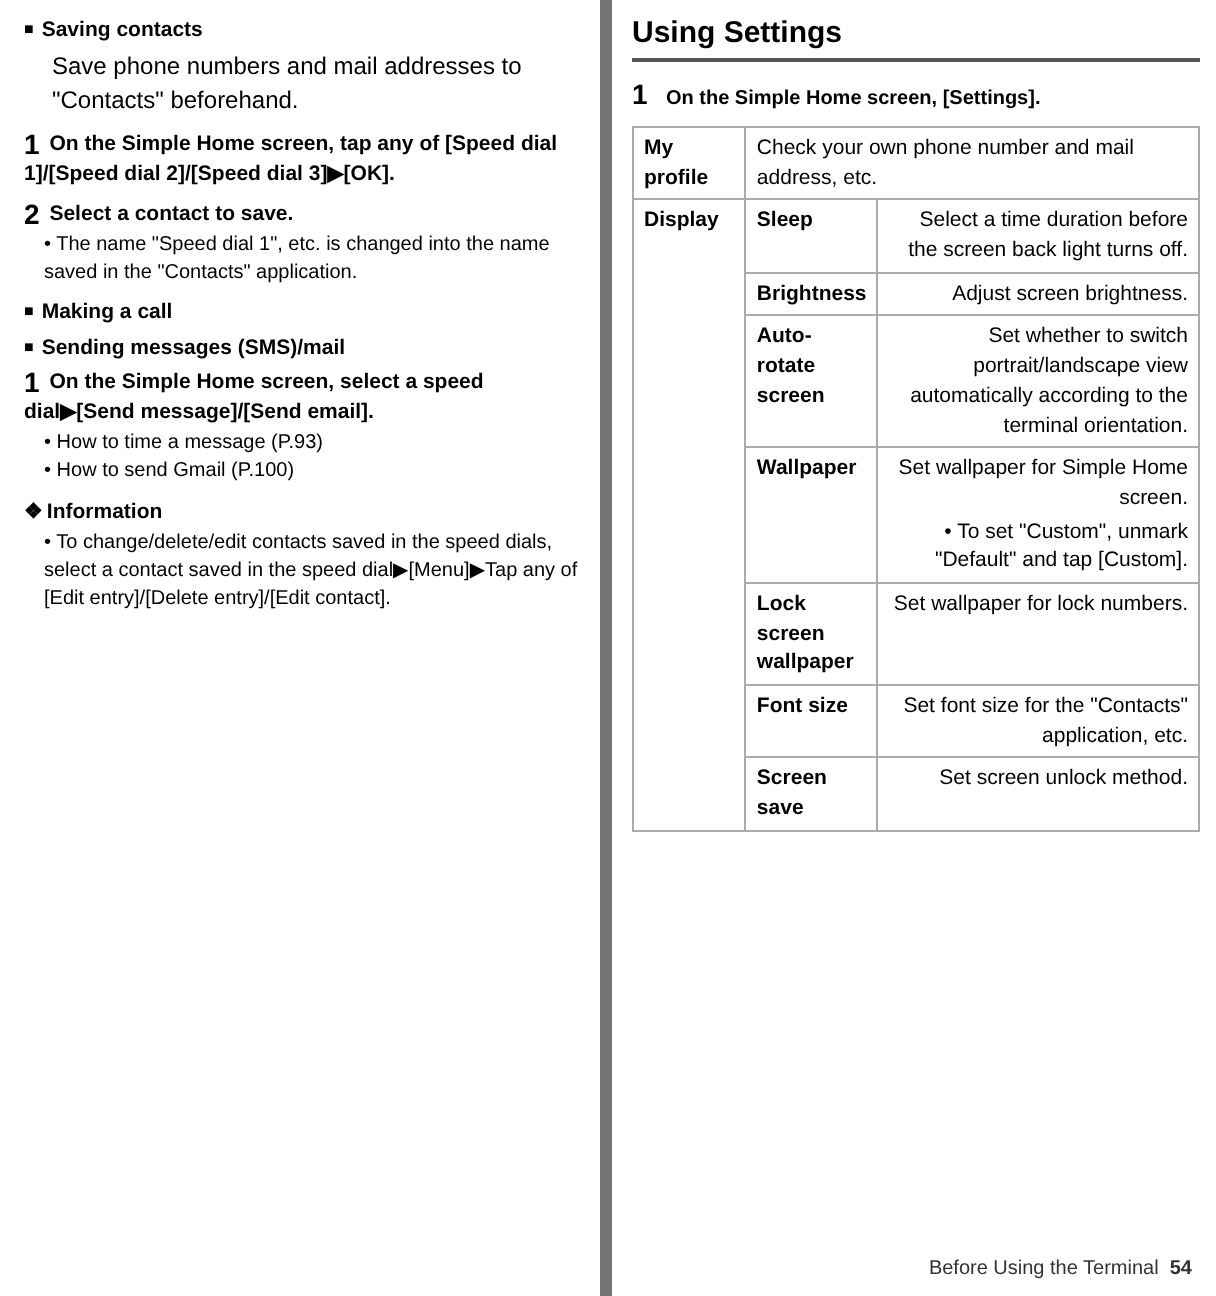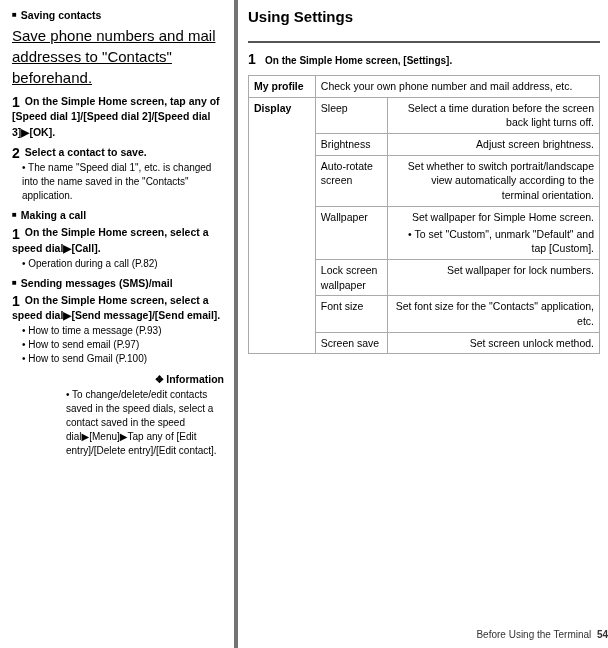--- a/index.html
+++ b/index.html
@@ -8,47 +8,47 @@
       height: 648px;
       font-family: Arial, sans-serif;
       font-size: 11px;
       background: #fff;
       overflow: hidden;
       display: flex;
     }
 
     
     .left-col {
-      width: 238px;
-      padding: 8px 10px 8px 12px;
-      border-right: 4px solid #737373;
+      width: 306px;
+      padding: 8px 0 8px 12px;
+      border-right: 6px solid #737373;
       font-size: 10.5px;
       line-height: 1.45;
     }
 
     .section-heading {
       display: flex;
       align-items: flex-start;
       gap: 4px;
       font-weight: bold;
       font-size: 10.5px;
       margin-bottom: 2px;
     }
     .section-heading::before {
       content: '■';
       font-size: 8px;
       margin-top: 1px;
       flex-shrink: 0;
     }
 
     .section-subtext {
-      font-size: 15px;
+      font-size: 12px;
+      margin-left: 14px;
       margin-bottom: 6px;
       line-height: 1.4;
-      text-decoration: underline;
     }
 
     .step-block {
       margin-bottom: 5px;
     }
     .step-number {
       display: inline-block;
       font-weight: bold;
       font-size: 14px;
       vertical-align: middle;
@@ -74,53 +74,51 @@
     .step-body ul li::before {
       content: '• ';
     }
 
     .info-block {
       margin-top: 6px;
     }
     .info-heading {
       font-weight: bold;
       font-size: 10.5px;
-      text-align: right;
     }
     .info-heading::before {
       content: '❖';
       margin-right: 2px;
     }
     .info-body {
       font-size: 10px;
       line-height: 1.4;
       margin-left: 10px;
     }
     .info-body ul {
       list-style: none;
-      margin-left: 44px;
     }
     .info-body ul li::before {
       content: '• ';
     }
 
     
     .right-col {
       flex: 1;
       padding: 8px 8px 8px 10px;
       display: flex;
       flex-direction: column;
     }
 
     .right-title {
       font-size: 15px;
       font-weight: bold;
       margin-bottom: 8px;
       border-bottom: 2px solid #555;
-      padding-bottom: 16px;
+      padding-bottom: 4px;
     }
 
     .step-right {
       margin-bottom: 8px;
     }
     .step-right-num {
       font-weight: bold;
       font-size: 14px;
       display: inline;
     }
@@ -142,40 +140,40 @@
       vertical-align: top;
       padding: 3px 5px;
       line-height: 1.4;
     }
     .settings-table .col-main {
       width: 60px;
       font-weight: bold;
     }
     .settings-table .col-sub {
       width: 65px;
-      font-weight: normal;
+      font-weight: bold;
     }
     .settings-table .col-desc {
       width: 190px;
       text-align: right;
     }
     .settings-table .col-desc ul {
       list-style: none;
       padding: 0;
       margin-top: 2px;
     }
     .settings-table .col-desc ul li::before {
       content: '• ';
     }
 
     
     .footer {
       position: absolute;
       bottom: 8px;
-      right: 0;
+      right: 12px;
       font-size: 10px;
       color: #333;
     }
     .footer .page-num {
       font-weight: bold;
     }
   </style>
 </head>
 <body>
 
@@ -198,41 +196,31 @@
       <ul>
           <li>The name "Speed dial 1", etc. is changed into the name saved in the "Contacts" application.</li>
         </ul>
     </div>
   </div>
 
   <div class="section-heading">
     <span>Making a call</span>
   </div>
 
-  <div class="step-block">
-    <span class="step-number">1</span>
-    <span class="step-title">On the Simple Home screen, select a speed dial▶[Call].</span>
-    <div class="step-body">
-      <ul>
-          <li>Operation during a call (P.82)</li>
-        </ul>
-    </div>
-  </div>
 
   <div class="section-heading">
     <span>Sending messages (SMS)/mail</span>
   </div>
 
   <div class="step-block">
     <span class="step-number">1</span>
     <span class="step-title">On the Simple Home screen, select a speed dial▶[Send message]/[Send email].</span>
     <div class="step-body">
       <ul>
         <li>How to time a message (P.93)</li>
-        <li>How to send email (P.97)</li>
         <li>How to send Gmail (P.100)</li>
       </ul>
     </div>
   </div>
 
   <div class="info-block">
     <div class="info-heading">Information</div>
     <div class="info-body">
       <ul>
           <li>To change/delete/edit contacts saved in the speed dials, select a contact saved in the speed dial▶[Menu]▶Tap any of [Edit entry]/[Delete entry]/[Edit contact].</li>

